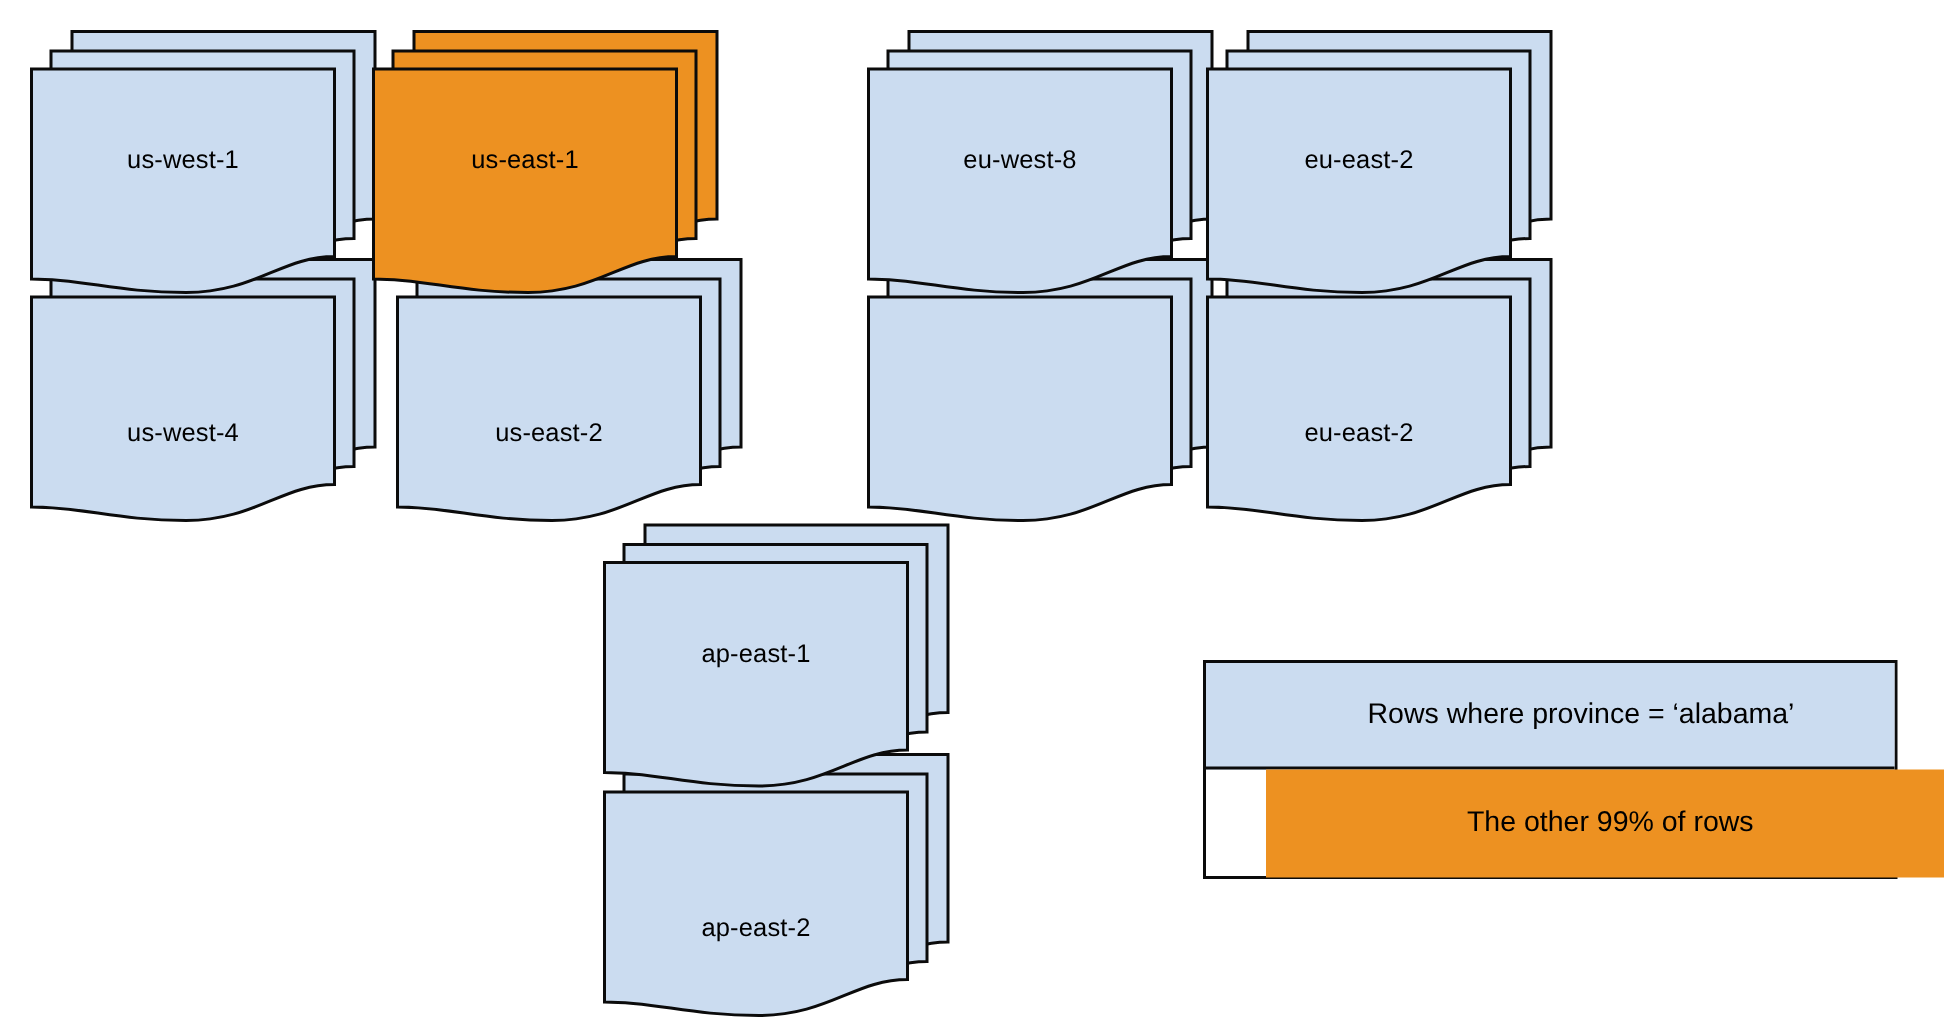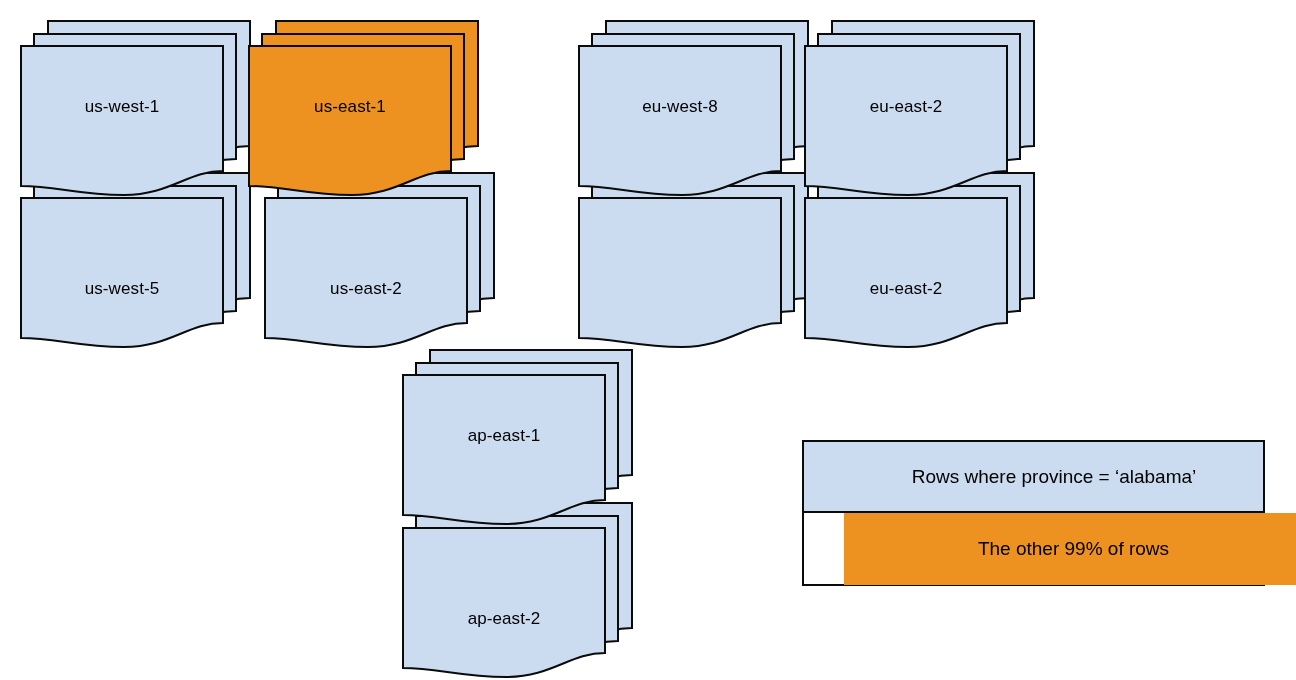--- a/index.html
+++ b/index.html
@@ -180,21 +180,21 @@
         <div class="sheet s2">
           <svg viewBox="0 0 204 150" xmlns="http://www.w3.org/2000/svg">
             <path d="M1,1 L203,1 L203,126 C168,126 150,150 104,150 C58,150 36,141 1,141 Z" fill="#cbdcf0" stroke="#0b0b0b" stroke-width="2" stroke-linejoin="miter"></path>
           </svg>
         </div>
         <div class="sheet s1">
           <svg viewBox="0 0 204 150" xmlns="http://www.w3.org/2000/svg">
             <path d="M1,1 L203,1 L203,126 C168,126 150,150 104,150 C58,150 36,141 1,141 Z" fill="#cbdcf0" stroke="#0b0b0b" stroke-width="2" stroke-linejoin="miter"></path>
           </svg>
         </div>
-        <div class="label">us-west-5</div>
+        <div class="label">us-west-4</div>
       </div>
       <div class="stack label-low" style="left: 264px; top: 197px;">
         <div class="sheet s3">
           <svg viewBox="0 0 204 150" xmlns="http://www.w3.org/2000/svg">
             <path d="M1,1 L203,1 L203,126 C168,126 150,150 104,150 C58,150 36,141 1,141 Z" fill="#cbdcf0" stroke="#0b0b0b" stroke-width="2" stroke-linejoin="miter"></path>
           </svg>
         </div>
         <div class="sheet s2">
           <svg viewBox="0 0 204 150" xmlns="http://www.w3.org/2000/svg">
             <path d="M1,1 L203,1 L203,126 C168,126 150,150 104,150 C58,150 36,141 1,141 Z" fill="#cbdcf0" stroke="#0b0b0b" stroke-width="2" stroke-linejoin="miter"></path>

